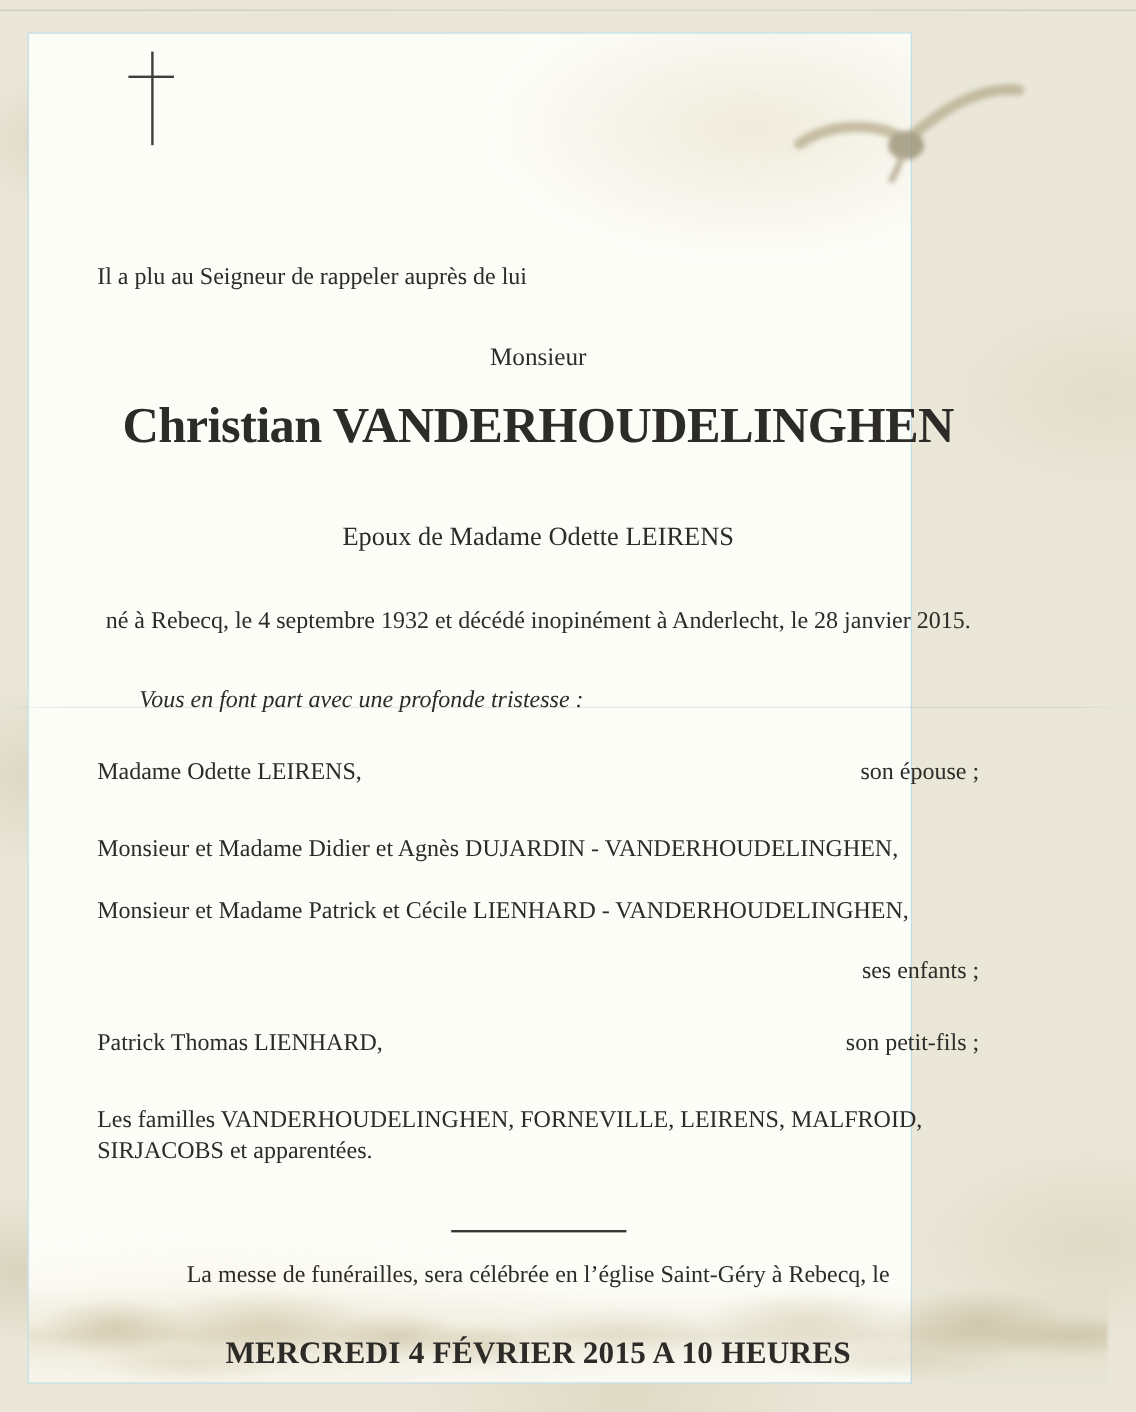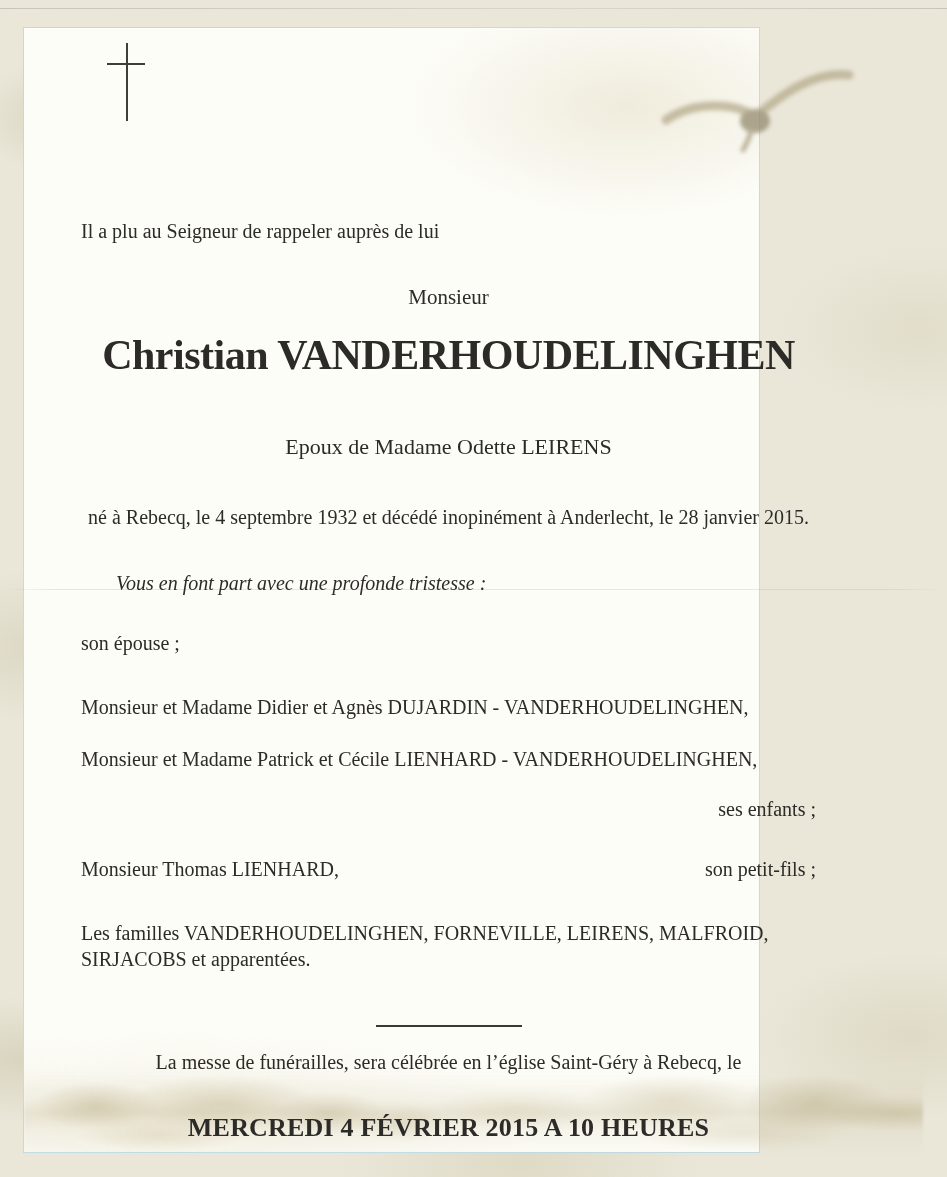--- a/index.html
+++ b/index.html
@@ -91,29 +91,30 @@
 
   <div class="abs full z center deceased" style="top:172px;">Christian VANDERHOUDELINGHEN</div>
 
   <div class="abs full z center spouse" style="top:227px;">Epoux de Madame Odette LEIRENS</div>
 
   <div class="abs full z center line" style="top:271px;">né à Rebecq, le 4 septembre 1932 et décédé inopinément à Anderlecht, le 28 janvier 2015.</div>
 
   <div class="abs z line italic" style="left:92px;top:311px;">Vous en font part avec une profonde tristesse :</div>
 
   <div class="abs full z row line" style="top:345px;">
+    <span>Madame Odette LEIRENS,</span>
     <span>son épouse ;</span>
   </div>
 
   <div class="abs full z line" style="top:383px;">Monsieur et Madame Didier et Agnès DUJARDIN - VANDERHOUDELINGHEN,</div>
   <div class="abs full z line" style="top:409px;">Monsieur et Madame Patrick et Cécile LIENHARD - VANDERHOUDELINGHEN,</div>
   <div class="abs full z line right" style="top:433px;">ses enfants ;</div>
 
   <div class="abs full z row line" style="top:467px;">
-    <span>Monsieur Thomas LIENHARD,</span>
+    <span>Patrick Thomas LIENHARD,</span>
     <span>son petit-fils ;</span>
   </div>
 
   <div class="abs full z line" style="top:505px;">Les familles VANDERHOUDELINGHEN, FORNEVILLE, LEIRENS, MALFROID, SIRJACOBS et apparentées.</div>
 
   <div class="abs full z" style="top:558px;">
       <div class="divider"></div>
     </div>
 
   <div class="abs full z center line" style="top:580px;">La messe de funérailles, sera célébrée en l’église Saint-Géry à Rebecq, le</div>

